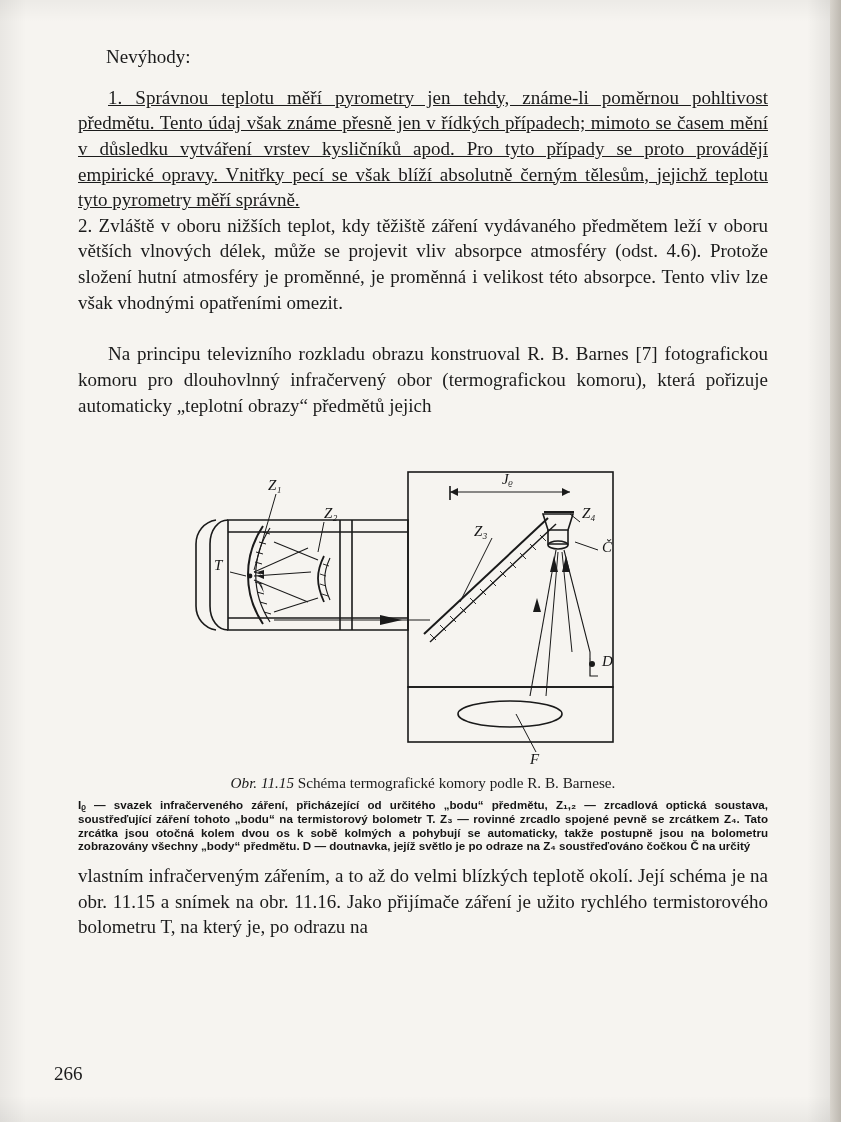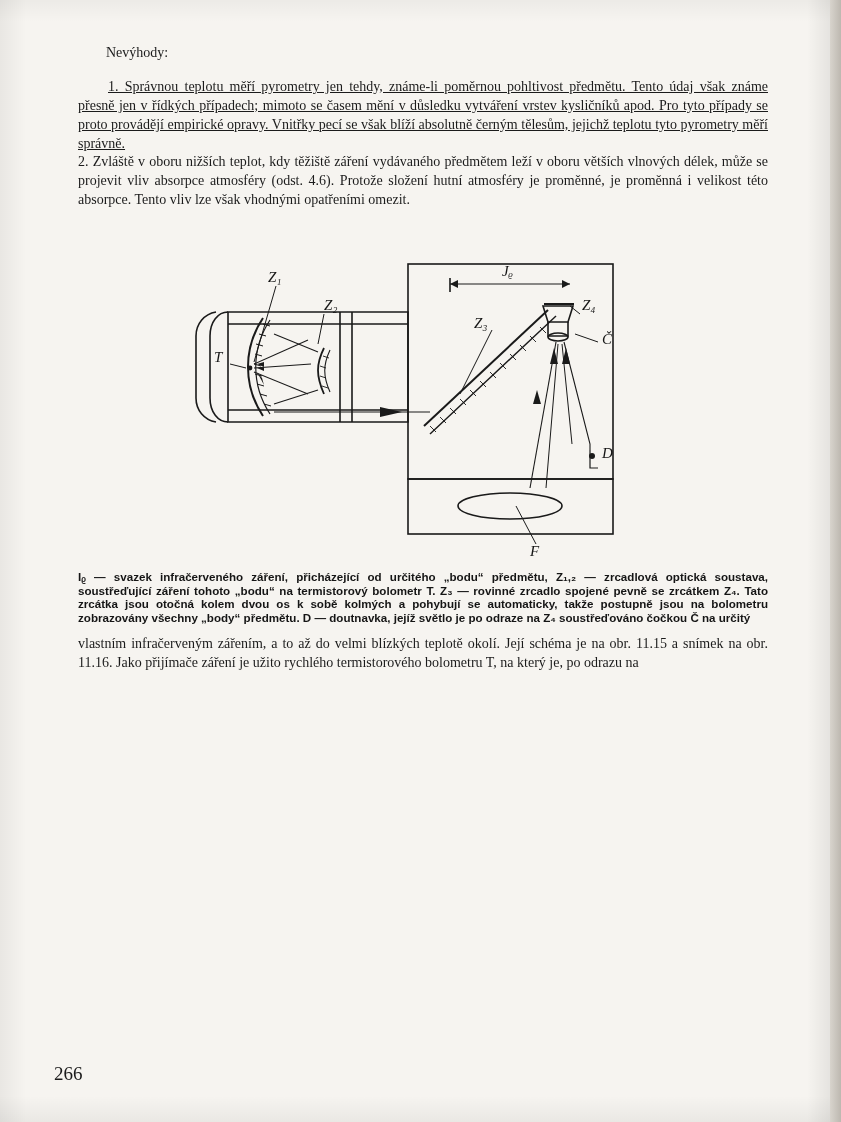--- a/index.html
+++ b/index.html
@@ -41,21 +41,21 @@
     background: linear-gradient(to right, #d8d4cd, #bdb8b0);
   }
   .content {
     position: absolute;
     left: 78px;
     top: 44px;
     width: 690px;
   }
   p {
     margin: 0;
-    font-size: 14px;
+    font-size: 19px;
     line-height: 1.35;
     text-align: justify;
     text-justify: inter-word;
   }
   .intro {
     margin-left: 28px;
   }
   .para-indent {
     text-indent: 30px;
   }
@@ -119,20 +119,21 @@
 
   <div class="content">
 
     <p class="intro">Nevýhody:</p>
 
     <p class="para-indent gap-md">1. Správnou teplotu měří pyrometry jen tehdy, známe-li poměrnou pohltivost předmětu. Tento údaj však známe přesně jen v řídkých případech; mimoto se časem mění v důsledku vytváření vrstev kysličníků apod. Pro tyto případy se proto provádějí empirické opravy. Vnitřky pecí se však blíží absolutně černým tělesům, jejichž teplotu tyto pyrometry měří správně.</p>
 
     <p>2. Zvláště v oboru nižších teplot, kdy těžiště záření vydávaného předmětem leží v oboru větších vlnových délek, může se projevit vliv absorpce atmosféry (odst. 4.6). Protože složení hutní atmosféry je proměnné, je proměnná i velikost této absorpce. Tento vliv lze však vhodnými opatřeními omezit.</p>
 
 
+    <p class="para-indent" style="margin-top:26px">Na principu televizního rozkladu obrazu konstruoval R. B. Barnes [7] fotografickou komoru pro dlouhovlnný infračervený obor (termografickou komoru), která pořizuje automaticky „teplotní obrazy“ předmětů jejich</p>
 
     <div class="figure">
       <svg width="690" height="320" viewBox="0 0 690 320">
         <g fill="none" stroke="#1a1a1a" stroke-width="1.6">
 
           <rect x="330" y="20" width="205" height="215"></rect>
 
           <rect x="330" y="235" width="205" height="55"></rect>
 
           <ellipse cx="432" cy="262" rx="52" ry="13"></ellipse>
@@ -243,20 +244,24 @@
           <text x="504" y="66">Z₄</text>
           <text x="136" y="118">T</text>
           <text x="524" y="100">Č</text>
           <text x="524" y="214">D</text>
           <text x="452" y="312">F</text>
           <text x="424" y="32">Jᵨ</text>
         </g>
       </svg>
     </div>
 
+    <div class="fig-caption">
+      <span>Obr. 11.15</span>
+      <span class="cap-rest">Schéma termografické komory podle R. B. Barnese.</span>
+    </div>
 
     <div class="fig-legend">
       <span>Iᵨ — svazek infračerveného záření, přicházející od určitého „bodu“ předmětu, Z₁,₂ — zrcadlová</span>
       <span>optická soustava, soustřeďující záření tohoto „bodu“ na termistorový bolometr T. Z₃ — rovinné</span>
       <span>zrcadlo spojené pevně se zrcátkem Z₄. Tato zrcátka jsou otočná kolem dvou os k sobě kolmých</span>
       <span>a pohybují se automaticky, takže postupně jsou na bolometru zobrazovány všechny „body“</span>
       <span>předmětu. D — doutnavka, jejíž světlo je po odraze na Z₄ soustřeďováno čočkou Č na určitý</span>
     </div>
 
     <p class="closing">vlastním infračerveným zářením, a to až do velmi blízkých  teplotě okolí. Její schéma je na obr. 11.15 a snímek na obr. 11.16. Jako přijímače záření je užito rychlého termistorového bolometru T, na který je, po odrazu na</p>

